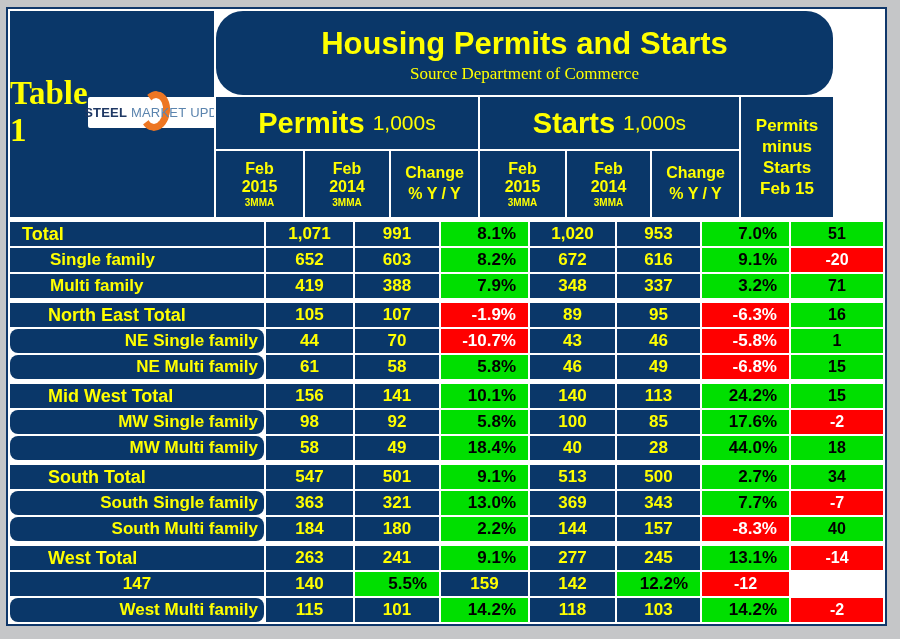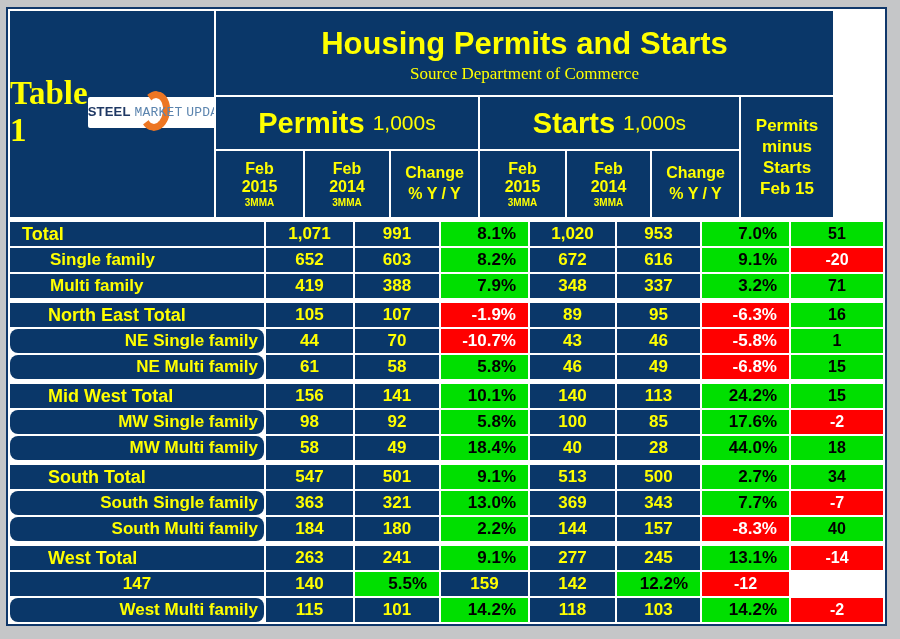--- a/index.html
+++ b/index.html
@@ -48,33 +48,33 @@
   .crescent {
     position: absolute; left: 52px; top: -6px;
     width: 30px; height: 40px;
     border: 7px solid #ED7623;
     border-left-color: transparent;
     border-radius: 50%;
     transform: rotate(8deg);
   }
   .logo-text { position: relative; font-size: 13px; letter-spacing: 0.2px; white-space: nowrap; }
   .logo-steel { font-weight: bold; color: #1F3864; }
-  .logo-market, .logo-update { font-weight: 500; color: #5B84AE; font-family: Liberation Mono, monospace; }
+  .logo-market, .logo-update { font-weight: 500; color: #5B84AE; }
   .month-label { font-weight: bold; font-size: 30px; color: var(--yellow); }
 
   .right-grid {
     display: grid;
     grid-template-columns: var(--rcols);
     grid-template-rows: 84px 52px 66px;
     gap: 2px;
   }
   .title-cell {
     grid-column: 1 / -1; grid-row: 1;
     display: flex; flex-direction: column; align-items: center; justify-content: center;
-    gap: 2px; padding-top: 4px;
+    gap: 2px; padding-top: 4px; border-radius: 27px;
   }
   .main-title { font-weight: bold; font-size: 31px; }
   .source-line { font-family: "Liberation Serif", "DejaVu Serif", serif; font-size: 17px; }
   .group-cell {
     grid-row: 2;
     display: flex; align-items: center; justify-content: center;
     gap: 8px; white-space: nowrap;
   }
   .group-permits { grid-column: 1 / span 3; }
   .group-starts  { grid-column: 4 / span 3; }

